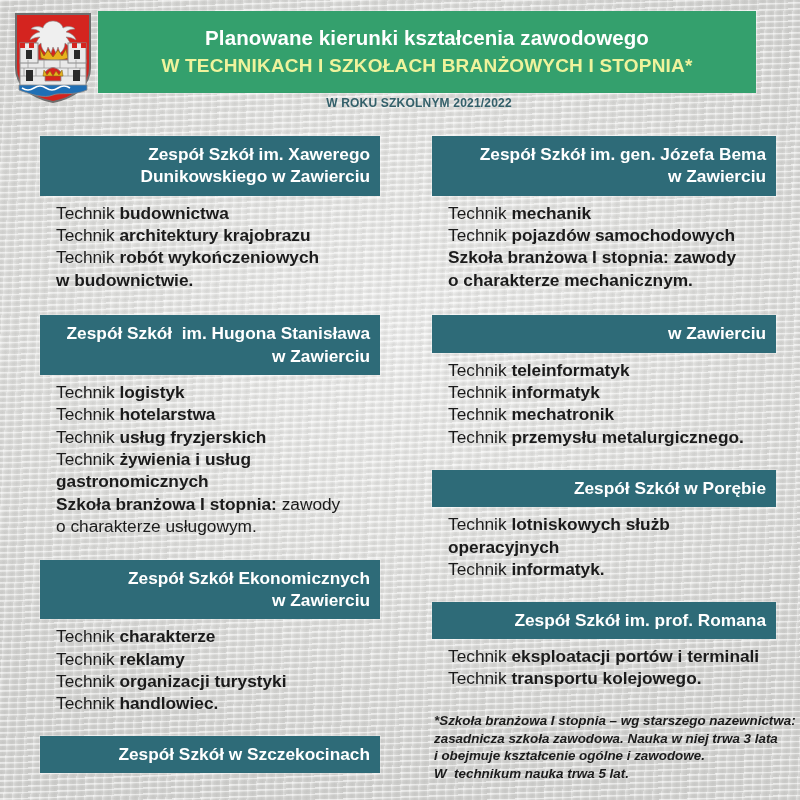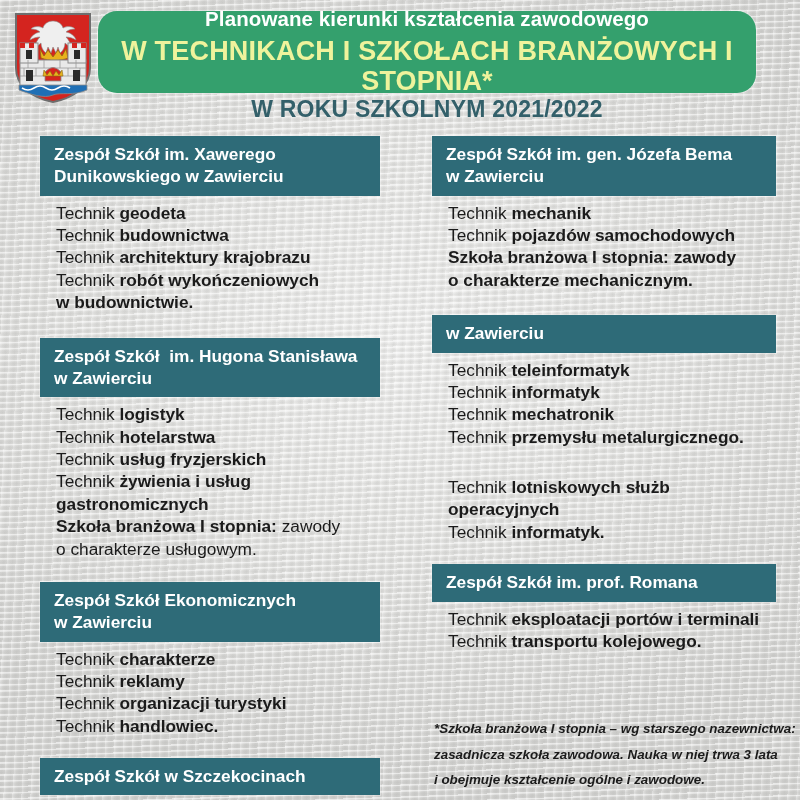--- a/index.html
+++ b/index.html
@@ -53,46 +53,45 @@
   .banner {
     position: absolute;
     left: 98px; top: 11px;
     width: 658px; height: 82px;
     background: #34a06d;
     box-shadow: 0 0 0 1px rgba(255,255,255,0.35);
     display: flex;
     flex-direction: column;
     align-items: center;
     justify-content: center;
-    border-radius: 19px;
   }
   .banner-line1 {
     color: #ffffff;
     font-size: 20.5px;
     font-weight: bold;
     letter-spacing: 0.1px;
     line-height: 1.1;
     text-align: center;
   }
   .banner-line2 {
     color: #eff39c;
-    font-size: 27px;
+    font-size: 19px;
     font-weight: bold;
     letter-spacing: 0.2px;
     line-height: 1.1;
     margin-top: 7px;
     text-align: center;
   }
   .year-line {
     position: absolute;
-    left: 98px; top: 96px;
+    left: 90px; top: 96px;
     width: 658px;
     text-align: center;
     color: #33606a;
-    font-size: 23px;
+    font-size: 12px;
     font-weight: bold;
     letter-spacing: 0.2px;
   }
 
   
   .col {
     position: absolute;
     top: 136px;
   }
   .col-left  { left: 40px;  width: 340px; }
@@ -102,21 +101,21 @@
 
   .block-head {
     background: #2e6b78;
     color: #ffffff;
     font-weight: bold;
     font-size: 17.3px;
     line-height: 1.29;
     padding: 7px 10px 8px 14px;
     box-shadow: 0 0 0 1px rgba(255,255,255,0.30);
   }
-  .block-head .hline { display: block; white-space: pre; }
+  .block-head .hline { display: block; white-space: pre; text-align: right; }
 
   .block-body {
     padding: 6px 0 0 16px;
     color: #1b1b1b;
     font-size: 17.3px;
     line-height: 1.295;
   }
   .entry { white-space: pre-wrap; }
   .entry b { font-weight: bold; }
   .entry .lead { font-weight: normal; }
@@ -131,21 +130,21 @@
     position: absolute;
     left: 434px;
     top: 712px;
     width: 350px;
     color: #1b1b1b;
     font-size: 13.4px;
     line-height: 1.31;
     font-style: italic;
     font-weight: bold;
   }
-  .footnote .fline { display: block; white-space: pre; margin-top: 8px; }
+  .footnote .fline { display: block; white-space: pre; }
 </style>
 </head>
 <body>
 
 <div id="poster">
 
   <div class="header">
 
     <div class="crest">
       <svg viewBox="0 0 78 92" xmlns="http://www.w3.org/2000/svg">
@@ -192,21 +191,20 @@
     <div class="year-line">W ROKU SZKOLNYM 2021/2022</div>
   </div>
 
   <div class="col col-left">
       <div class="block">
         <div class="block-head">
           <span class="hline">Zespół Szkół im. Xawerego</span>
           <span class="hline">Dunikowskiego w Zawierciu</span>
         </div>
         <div class="block-body">
-          <div class="entry"><span class="lead">Technik </span><b>geodeta</b></div>
           <div class="entry"><span class="lead">Technik </span><b>budownictwa</b></div>
           <div class="entry"><span class="lead">Technik </span><b>architektury krajobrazu</b></div>
           <div class="entry"><span class="lead">Technik </span><b>robót wykończeniowych
 w budownictwie.</b></div>
         </div>
       </div>
       <div class="gap-a"></div>
       <div class="block">
         <div class="block-head">
           <span class="hline">Zespół Szkół  im. Hugona Stanisława</span>
@@ -263,20 +261,23 @@
         </div>
         <div class="block-body">
           <div class="entry"><span class="lead">Technik </span><b>teleinformatyk</b></div>
           <div class="entry"><span class="lead">Technik </span><b>informatyk</b></div>
           <div class="entry"><span class="lead">Technik </span><b>mechatronik</b></div>
           <div class="entry"><span class="lead">Technik </span><b>przemysłu metalurgicznego.</b></div>
         </div>
       </div>
       <div class="gap-b"></div>
       <div class="block">
+        <div class="block-head">
+          <span class="hline">Zespół Szkół w Porębie</span>
+        </div>
         <div class="block-body">
           <div class="entry"><span class="lead">Technik </span><b>lotniskowych służb operacyjnych</b></div>
           <div class="entry"><span class="lead">Technik </span><b>informatyk.</b></div>
         </div>
       </div>
       <div class="gap-c"></div>
       <div class="block">
         <div class="block-head">
           <span class="hline">Zespół Szkół im. prof. Romana</span>
         </div>

